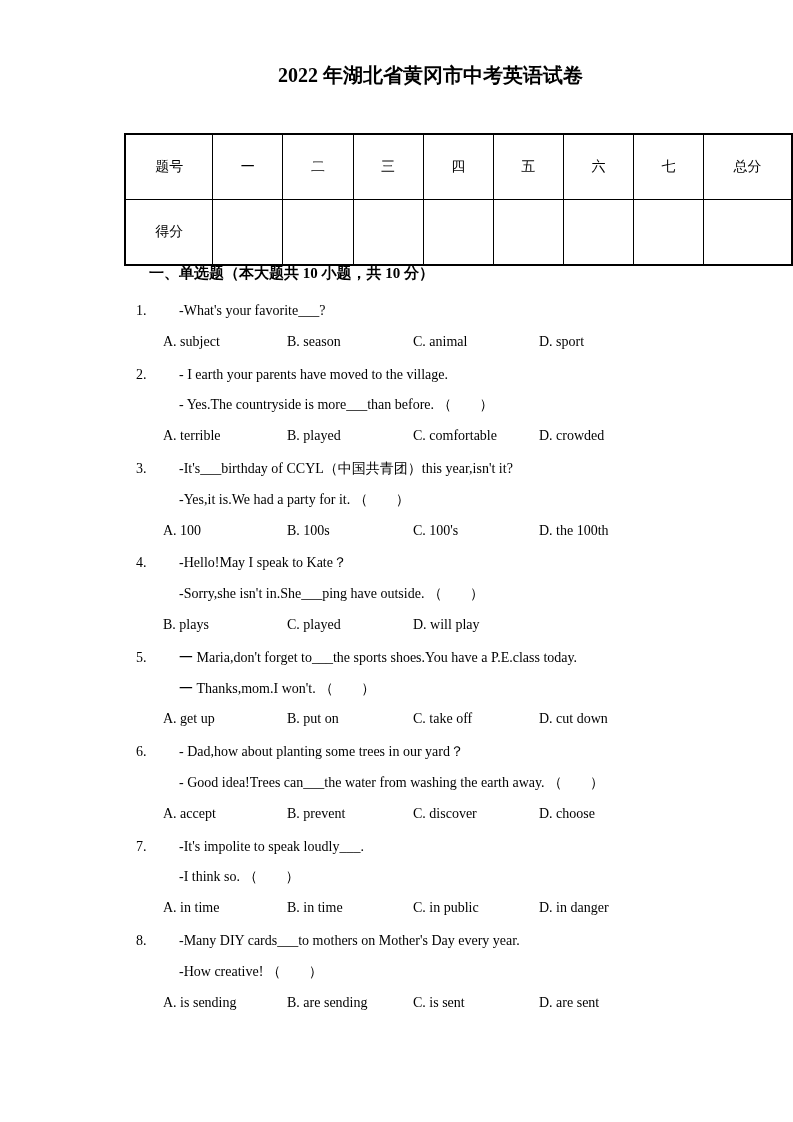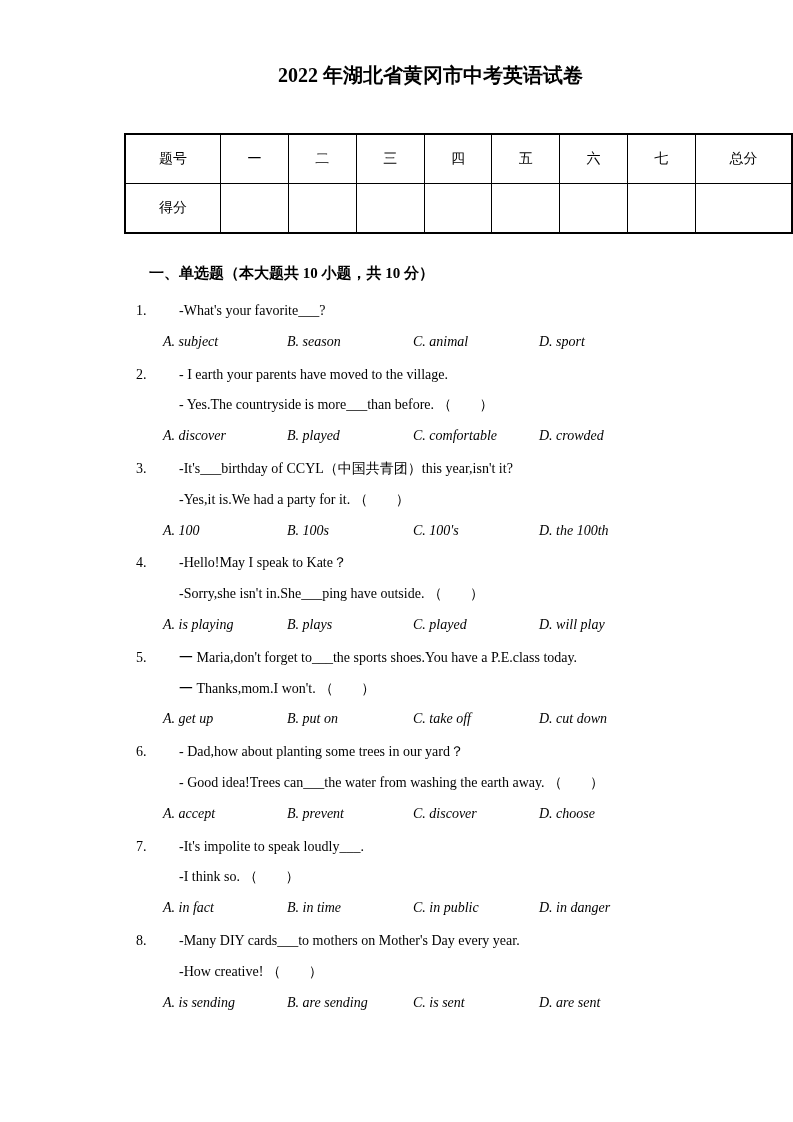--- a/index.html
+++ b/index.html
@@ -30,21 +30,21 @@
     border-collapse: collapse;
     border: 2px solid #000;
     table-layout: fixed;
   }
   .score-table td {
     border: 1px solid #000;
     height: 32px;
     text-align: center;
     vertical-align: middle;
     font-size: 14px;
-    padding: 8px;
+    padding: 16px;
   }
   .col-label { width: 82px; }
   .col-num   { width: 53px; }
   .col-total { width: 83px; }
   .section-heading {
     position: absolute;
     top: 264px;
     left: 149px;
     font-size: 15px;
     font-weight: bold;
@@ -69,21 +69,21 @@
     font-size: 14px;
     white-space: nowrap;
   }
   .options {
     margin-left: 39px;
     display: grid;
     grid-template-columns: 124px 126px 126px auto;
     line-height: 30.8px;
     font-size: 14px;
   }
-  .opt { white-space: nowrap; font-style: italic; }
+  .opt { white-space: nowrap; }
 </style>
 </head>
 <body>
 
 <div class="page">
   <h1 class="title">2022 年湖北省黄冈市中考英语试卷</h1>
 
   <table class="score-table">
     <tbody>
         <tr>
@@ -122,21 +122,21 @@
           <div class="opt">B. season</div>
           <div class="opt">C. animal</div>
           <div class="opt">D. sport</div>
         </div>
       </div>
       <div class="question">
         <span class="qnum">2.</span>
         <div class="qline">- I earth your parents have moved to the village.</div>
         <div class="qline">- Yes.The countryside is more___than before. （　　）</div>
         <div class="options">
-          <div class="opt">A. discover</div>
+          <div class="opt">A. terrible</div>
           <div class="opt">B. played</div>
           <div class="opt">C. comfortable</div>
           <div class="opt">D. crowded</div>
         </div>
       </div>
       <div class="question">
         <span class="qnum">3.</span>
         <div class="qline">-It's___birthday of CCYL（中国共青团）this year,isn't it?</div>
         <div class="qline">-Yes,it is.We had a party for it. （　　）</div>
         <div class="options">
@@ -144,21 +144,20 @@
           <div class="opt">B. 100s</div>
           <div class="opt">C. 100's</div>
           <div class="opt">D. the 100th</div>
         </div>
       </div>
       <div class="question">
         <span class="qnum">4.</span>
         <div class="qline">-Hello!May I speak to Kate？</div>
         <div class="qline">-Sorry,she isn't in.She___ping have outside. （　　）</div>
         <div class="options">
-          <div class="opt">A. is playing</div>
           <div class="opt">B. plays</div>
           <div class="opt">C. played</div>
           <div class="opt">D. will play</div>
         </div>
       </div>
       <div class="question">
         <span class="qnum">5.</span>
         <div class="qline">一 Maria,don't forget to___the sports shoes.You have a P.E.class today.</div>
         <div class="qline">一 Thanks,mom.I won't. （　　）</div>
         <div class="options">
@@ -177,21 +176,21 @@
           <div class="opt">B. prevent</div>
           <div class="opt">C. discover</div>
           <div class="opt">D. choose</div>
         </div>
       </div>
       <div class="question">
         <span class="qnum">7.</span>
         <div class="qline">-It's impolite to speak loudly___.</div>
         <div class="qline">-I think so. （　　）</div>
         <div class="options">
-          <div class="opt">A. in fact</div>
+          <div class="opt">A. in time</div>
           <div class="opt">B. in time</div>
           <div class="opt">C. in public</div>
           <div class="opt">D. in danger</div>
         </div>
       </div>
       <div class="question">
         <span class="qnum">8.</span>
         <div class="qline">-Many DIY cards___to mothers on Mother's Day every year.</div>
         <div class="qline">-How creative! （　　）</div>
         <div class="options">

